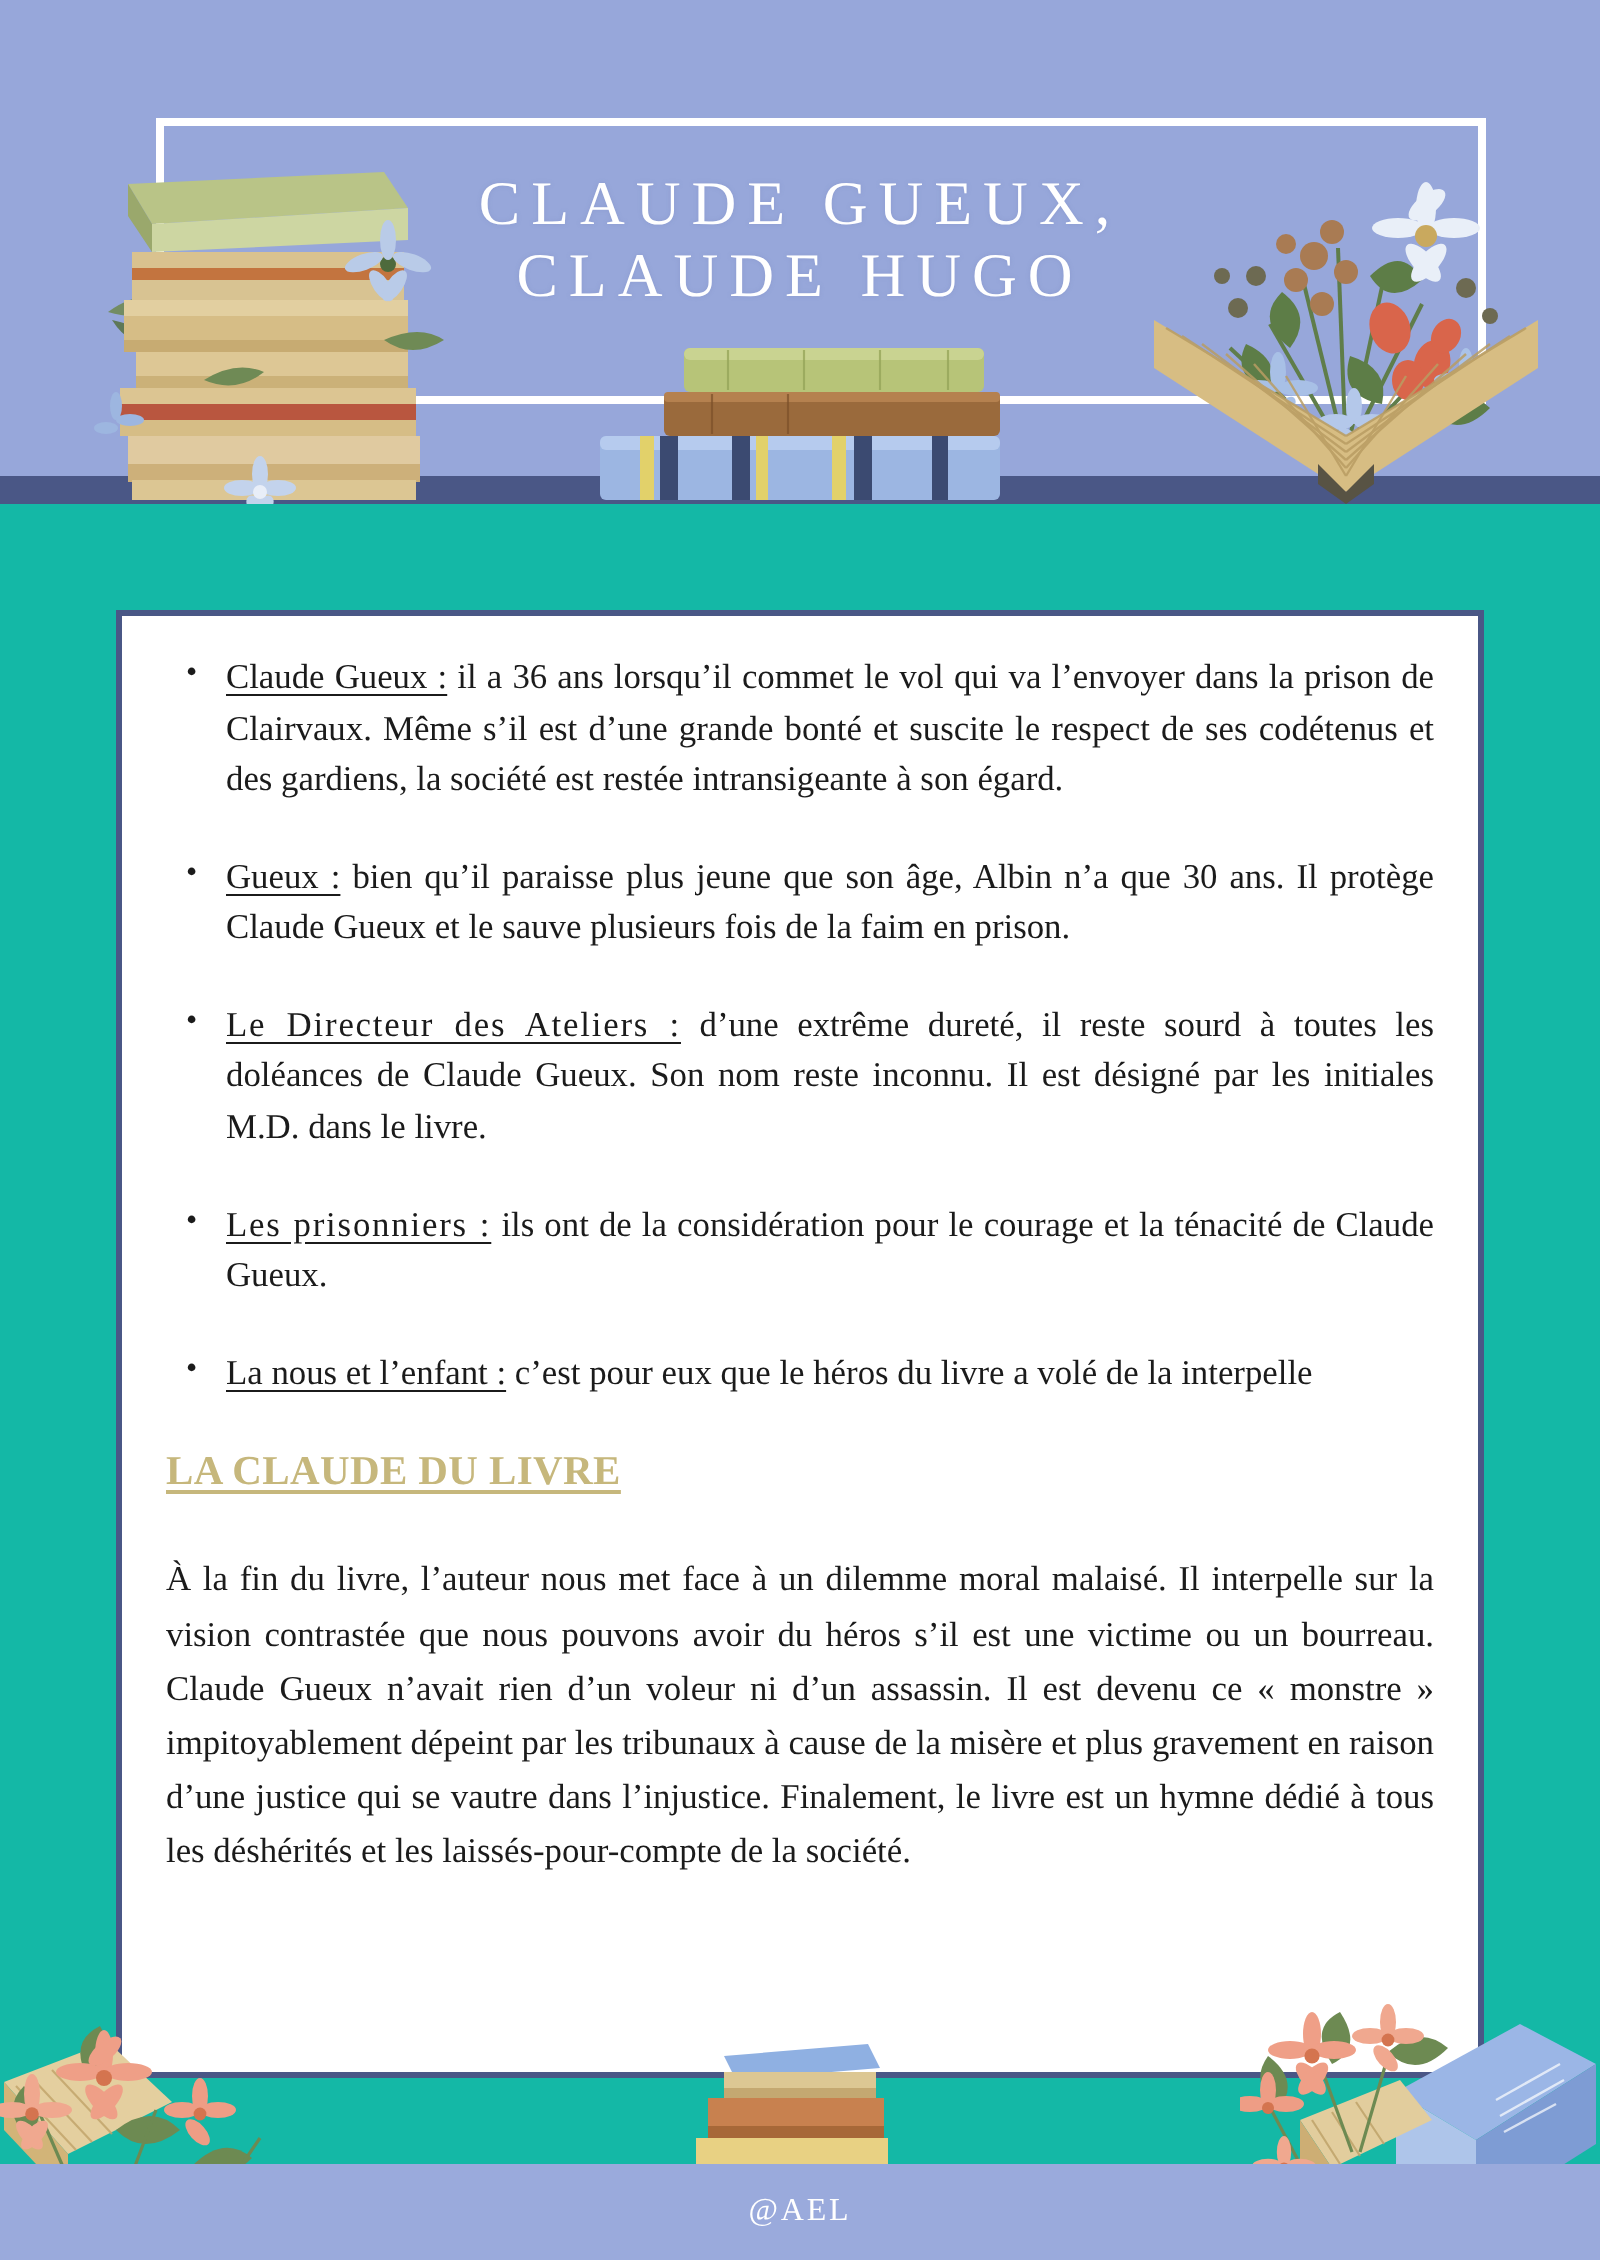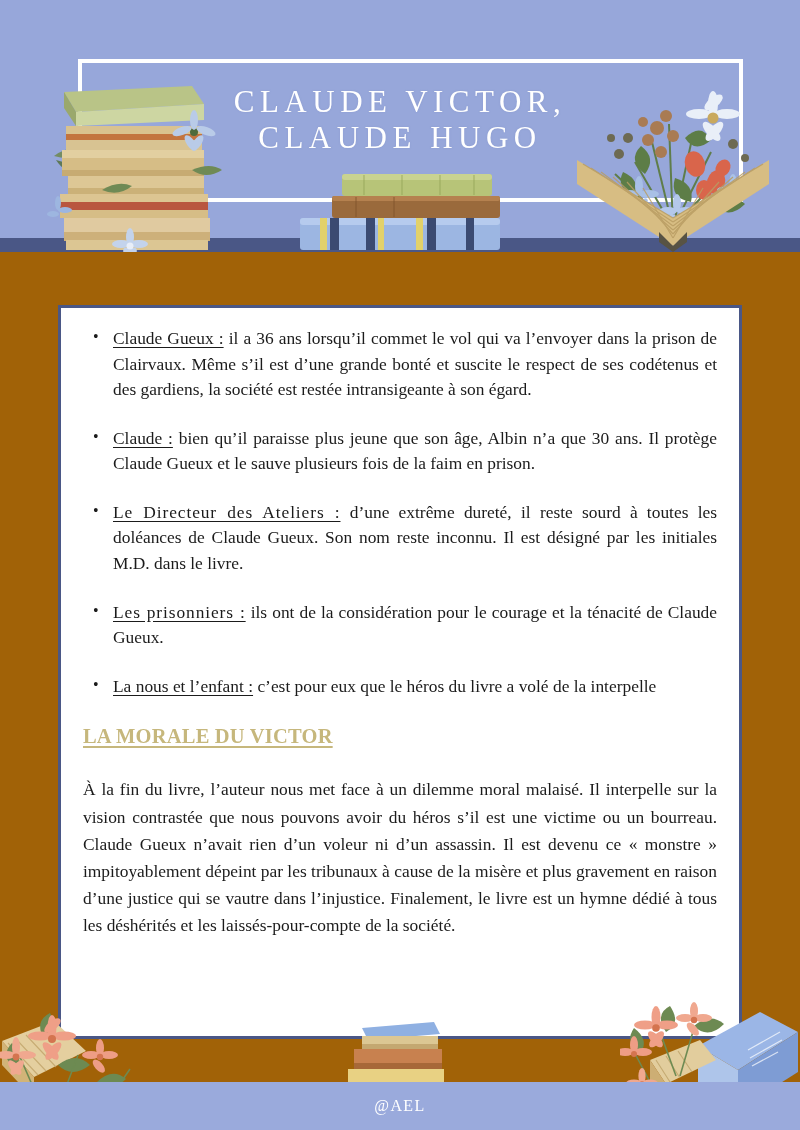--- a/index.html
+++ b/index.html
@@ -83,21 +83,21 @@
     width: 205px;
     height: 174px;
     z-index: 4;
   }
 
   
   .page-body {
     position: relative;
     width: 800px;
     height: 878px;
-    background: #a16207;
+    background: #14b8a6;
   }
   .content-box {
     position: absolute;
     left: 58px;
     top: 53px;
     width: 684px;
     height: 734px;
     border: 3px solid #4a5786;
     box-sizing: border-box;
     background: #ffffff;
@@ -264,21 +264,21 @@
           </g>
           <circle cx="0" cy="0" r="3.5" fill="#e8eef8"></circle>
         </g>
       </g>
     </svg>
   </div>
 
   <div class="title-frame"></div>
 
   <div class="title-block">
-    <span class="title-line">CLAUDE VICTOR,</span>
+    <span class="title-line">CLAUDE GUEUX,</span>
     <span class="title-line">CLAUDE HUGO</span>
   </div>
 
   <div class="books-center">
     <svg width="222" height="80" viewBox="0 0 222 80">
 
       <rect x="52" y="2" width="150" height="22" rx="3" fill="#b7c478"></rect>
       <rect x="52" y="2" width="150" height="6" rx="3" fill="#c9d391"></rect>
       <g stroke="#94a357" stroke-width="1.1" opacity="0.75">
         <line x1="74" y1="3" x2="74" y2="23"></line>
@@ -417,34 +417,34 @@
 <div class="page-body">
 
   <div class="content-box">
     <div class="content-inner">
 
       <ul class="char-list">
         <li>
           <span class="term">Claude Gueux :</span><span> il a 36 ans lorsqu’il commet le vol qui va l’envoyer dans la prison de Clairvaux. Même s’il est d’une grande bonté et suscite le respect de ses codétenus et des gardiens, la société est restée intransigeante à son égard.</span>
         </li>
         <li>
-          <span class="term">Claude :</span><span> bien qu’il paraisse plus jeune que son âge, Albin n’a que 30 ans. Il protège Claude Gueux et le sauve plusieurs fois de la faim en prison.</span>
+          <span class="term">Gueux :</span><span> bien qu’il paraisse plus jeune que son âge, Albin n’a que 30 ans. Il protège Claude Gueux et le sauve plusieurs fois de la faim en prison.</span>
         </li>
         <li>
           <span class="term wide">Le Directeur des Ateliers :</span><span> d’une extrême dureté, il reste sourd à toutes les doléances de Claude Gueux. Son nom reste inconnu. Il est désigné par les initiales M.D. dans le livre.</span>
         </li>
         <li>
           <span class="term wide">Les prisonniers :</span><span> ils ont de la considération pour le courage et la ténacité de Claude Gueux.</span>
         </li>
         <li>
           <span class="term">La nous et l’enfant :</span><span> c’est pour eux que le héros du livre a volé de la interpelle</span>
         </li>
       </ul>
 
-      <h2 class="section-title">LA MORALE DU VICTOR</h2>
+      <h2 class="section-title">LA CLAUDE DU LIVRE</h2>
 
       <p class="moral">À la fin du livre, l’auteur nous met face à un dilemme moral malaisé. Il interpelle sur la vision contrastée que nous pouvons avoir du héros s’il est une victime ou un bourreau. Claude Gueux n’avait rien d’un voleur ni d’un assassin. Il est devenu ce « monstre » impitoyablement dépeint par les tribunaux à cause de la misère et plus gravement en raison d’une justice qui se vautre dans l’injustice. Finalement, le livre est un hymne dédié à tous les déshérités et les laissés-pour-compte de la société.</p>
 
     </div>
   </div>
 
   <div class="deco-bottom-left">
     <svg width="190" height="135" viewBox="0 0 190 135">
 
       <path d="M2 46 L54 26 L86 56 L34 82 Z" fill="#e4cf9f"></path>

